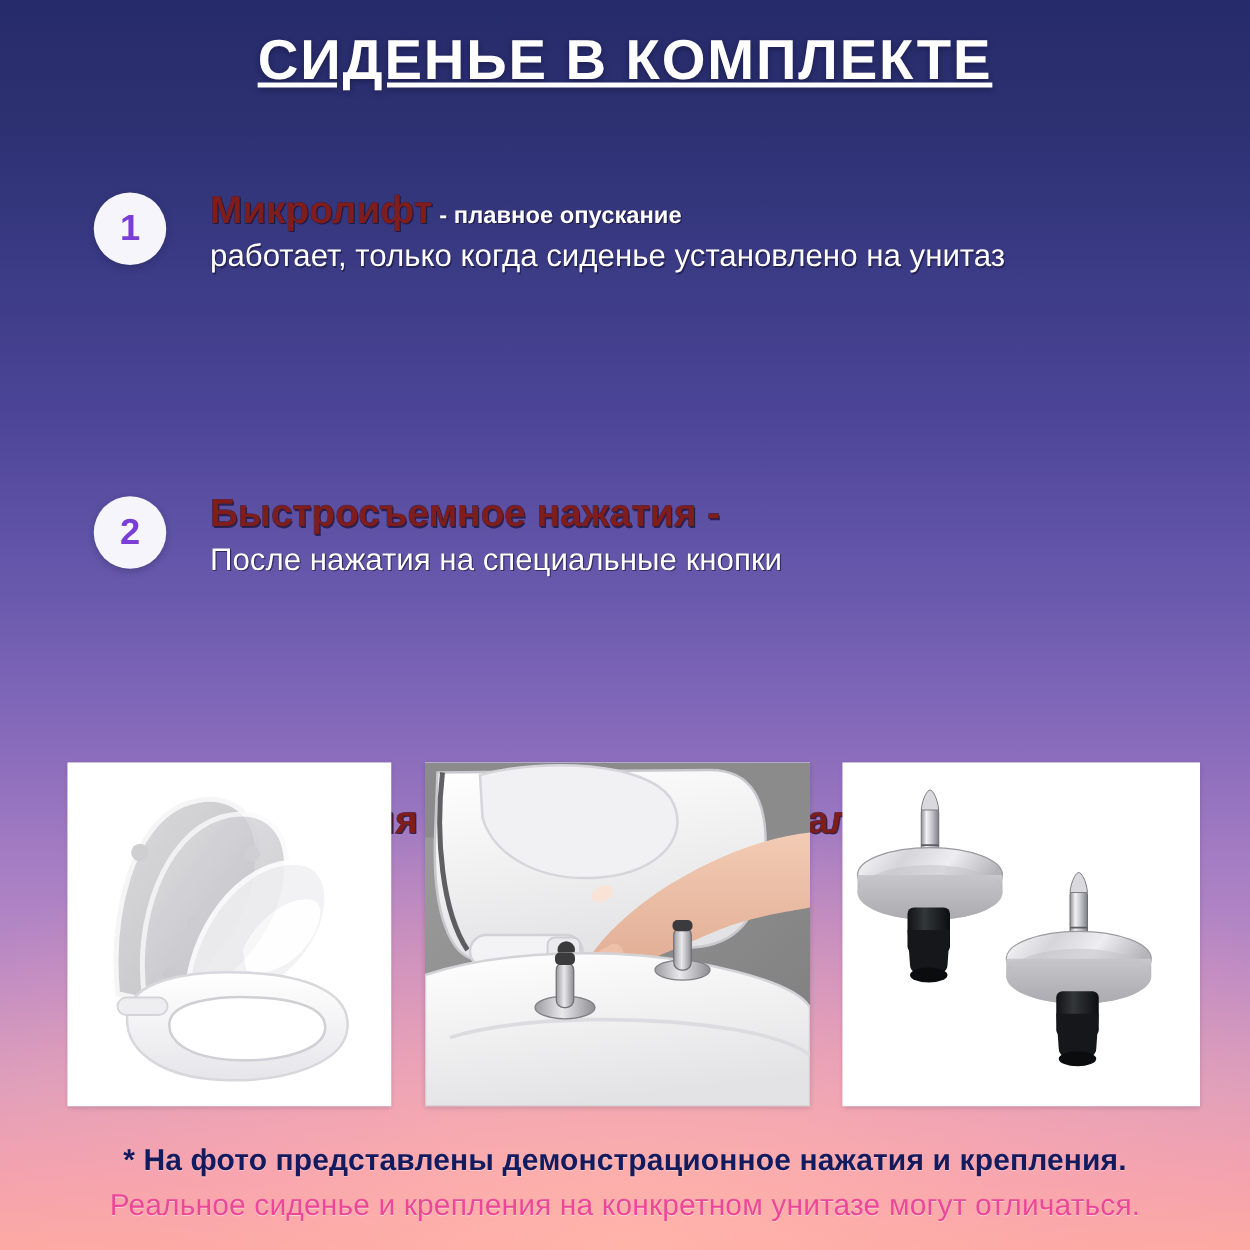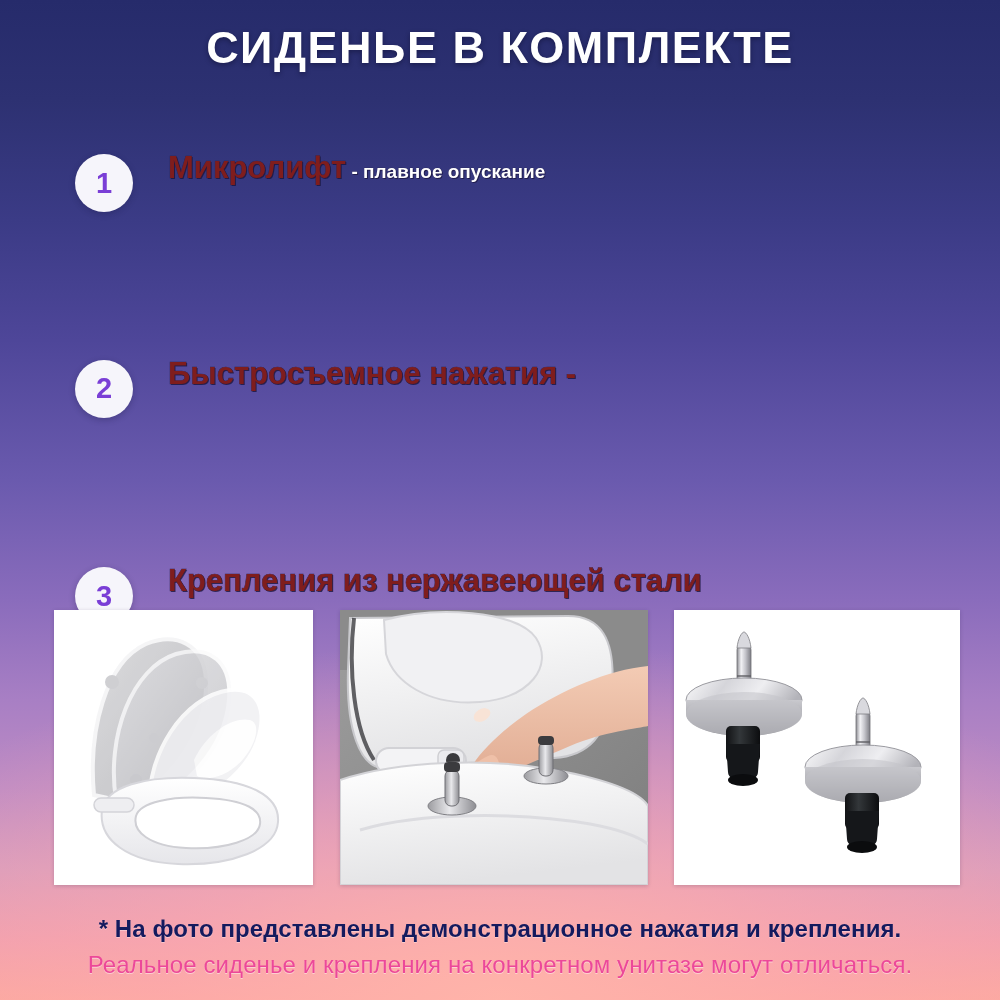--- a/index.html
+++ b/index.html
@@ -29,20 +29,21 @@
     position:absolute; top:22px; left:0; width:1000px;
     text-align:center;
   }
   .title {
     font-size:45px;
     font-weight:bold;
     color:#ffffff;
     letter-spacing:1.5px;
     text-shadow:0 2px 5px rgba(10,10,40,0.45);
     white-space:nowrap;
+    text-decoration:underline;
   }
 
   
   .features { position:absolute; top:150px; left:0; width:1000px; }
   .feature { position:relative; padding-left:168px; margin-bottom:10px; }
   .badge {
     position:absolute; left:75px; top:4px;
     width:58px; height:58px; border-radius:50%;
     background:#f6f5fb;
     box-shadow:0 2px 6px rgba(20,20,60,0.28);
@@ -121,27 +122,29 @@
   <div class="title">СИДЕНЬЕ В КОМПЛЕКТЕ</div>
 </div>
 
 <div class="features">
 
   <div class="feature feature-1">
     <div class="badge">1</div>
     <div class="feat-head">
       <span class="feat-title">Микролифт</span><span class="feat-title-sub"> - плавное опускание</span>
     </div>
+    <div class="feat-line">работает, только когда сиденье установлено на унитаз</div>
   </div>
 
   <div class="feature feature-2">
     <div class="badge">2</div>
     <div class="feat-head">
       <span class="feat-title">Быстросъемное нажатия -</span><span class="feat-title-sub"></span>
     </div>
+    <div class="feat-line">После нажатия на специальные кнопки</div>
   </div>
 
   <div class="feature feature-3">
     <div class="badge">3</div>
     <div class="feat-head">
       <span class="feat-title">Крепления из нержавеющей стали</span><span class="feat-title-sub"></span>
     </div>
   </div>
 
 </div>

